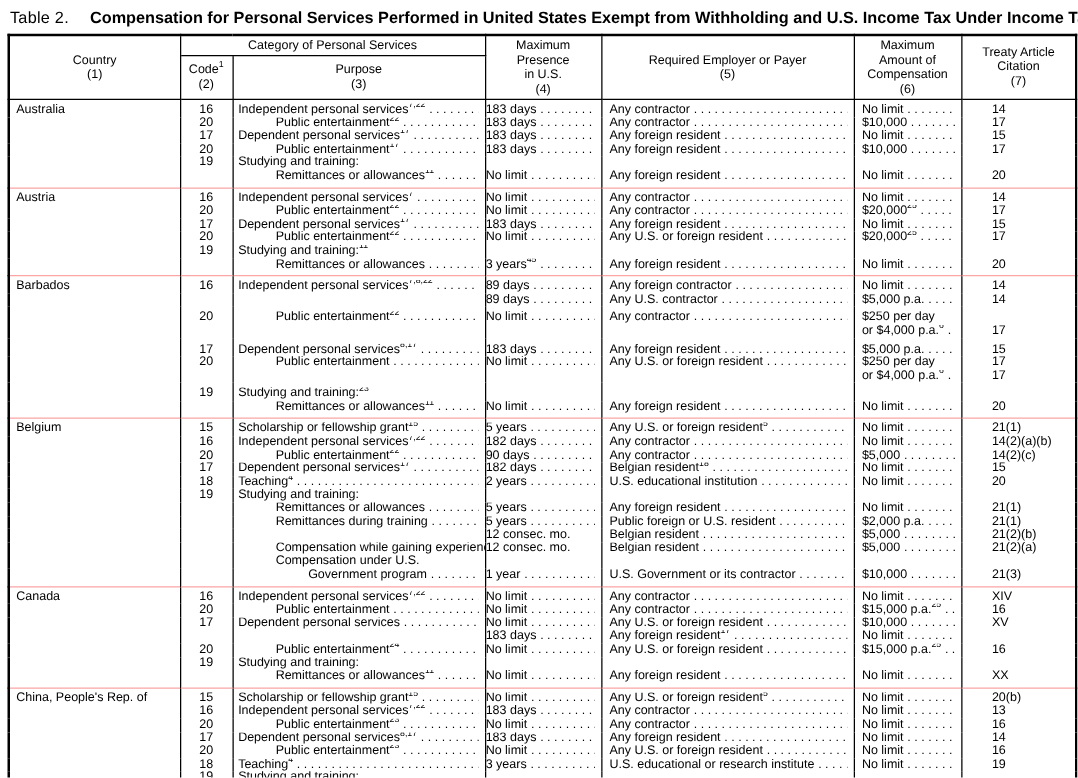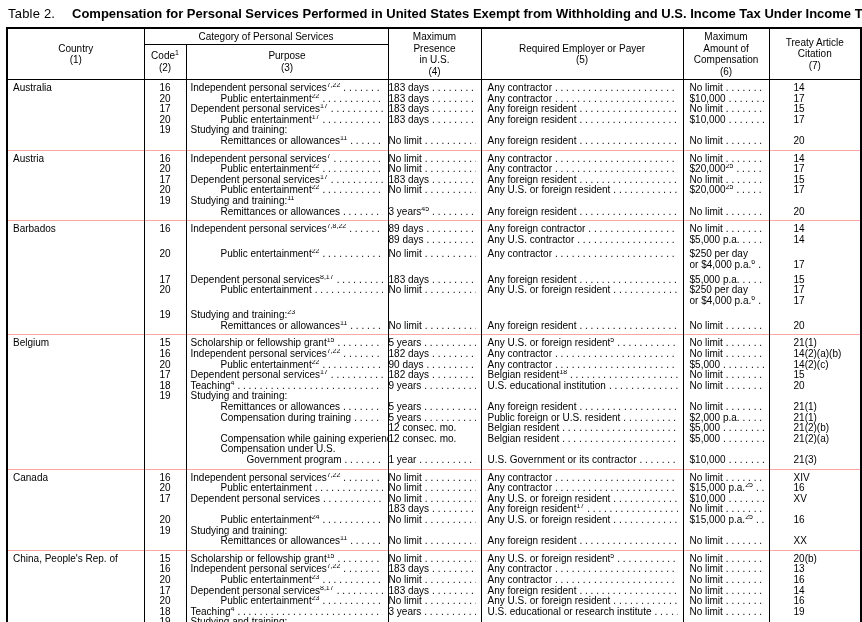--- a/index.html
+++ b/index.html
@@ -696,21 +696,21 @@
         <tr>
           <td class="code">18</td>
           <td class="purpose">
             <div class="cellflex">
               <span class="txt">Teaching<sup>4</sup></span>
               <span class="lead"></span>
             </div>
           </td>
           <td class="presence">
             <div class="cellflex">
-              <span class="txt">9 years</span>
+              <span class="txt">2 years</span>
               <span class="lead"></span>
             </div>
           </td>
           <td class="employer">
             <div class="cellflex">
               <span class="txt">U.S. educational institution</span>
               <span class="lead"></span>
             </div>
           </td>
           <td class="comp">
@@ -760,21 +760,21 @@
               <span class="lead"></span>
             </div>
           </td>
           <td class="article">21(1)</td>
         </tr>
         <tr>
           <td class="code"></td>
           <td class="purpose">
             <div class="cellflex">
               <span class="ind" style="width: 30px;"></span>
-              <span class="txt">Compensation during training</span>
+              <span class="txt">Remittances during training</span>
               <span class="lead"></span>
             </div>
           </td>
           <td class="presence">
             <div class="cellflex">
               <span class="txt">5 years</span>
               <span class="lead"></span>
             </div>
           </td>
           <td class="employer">

